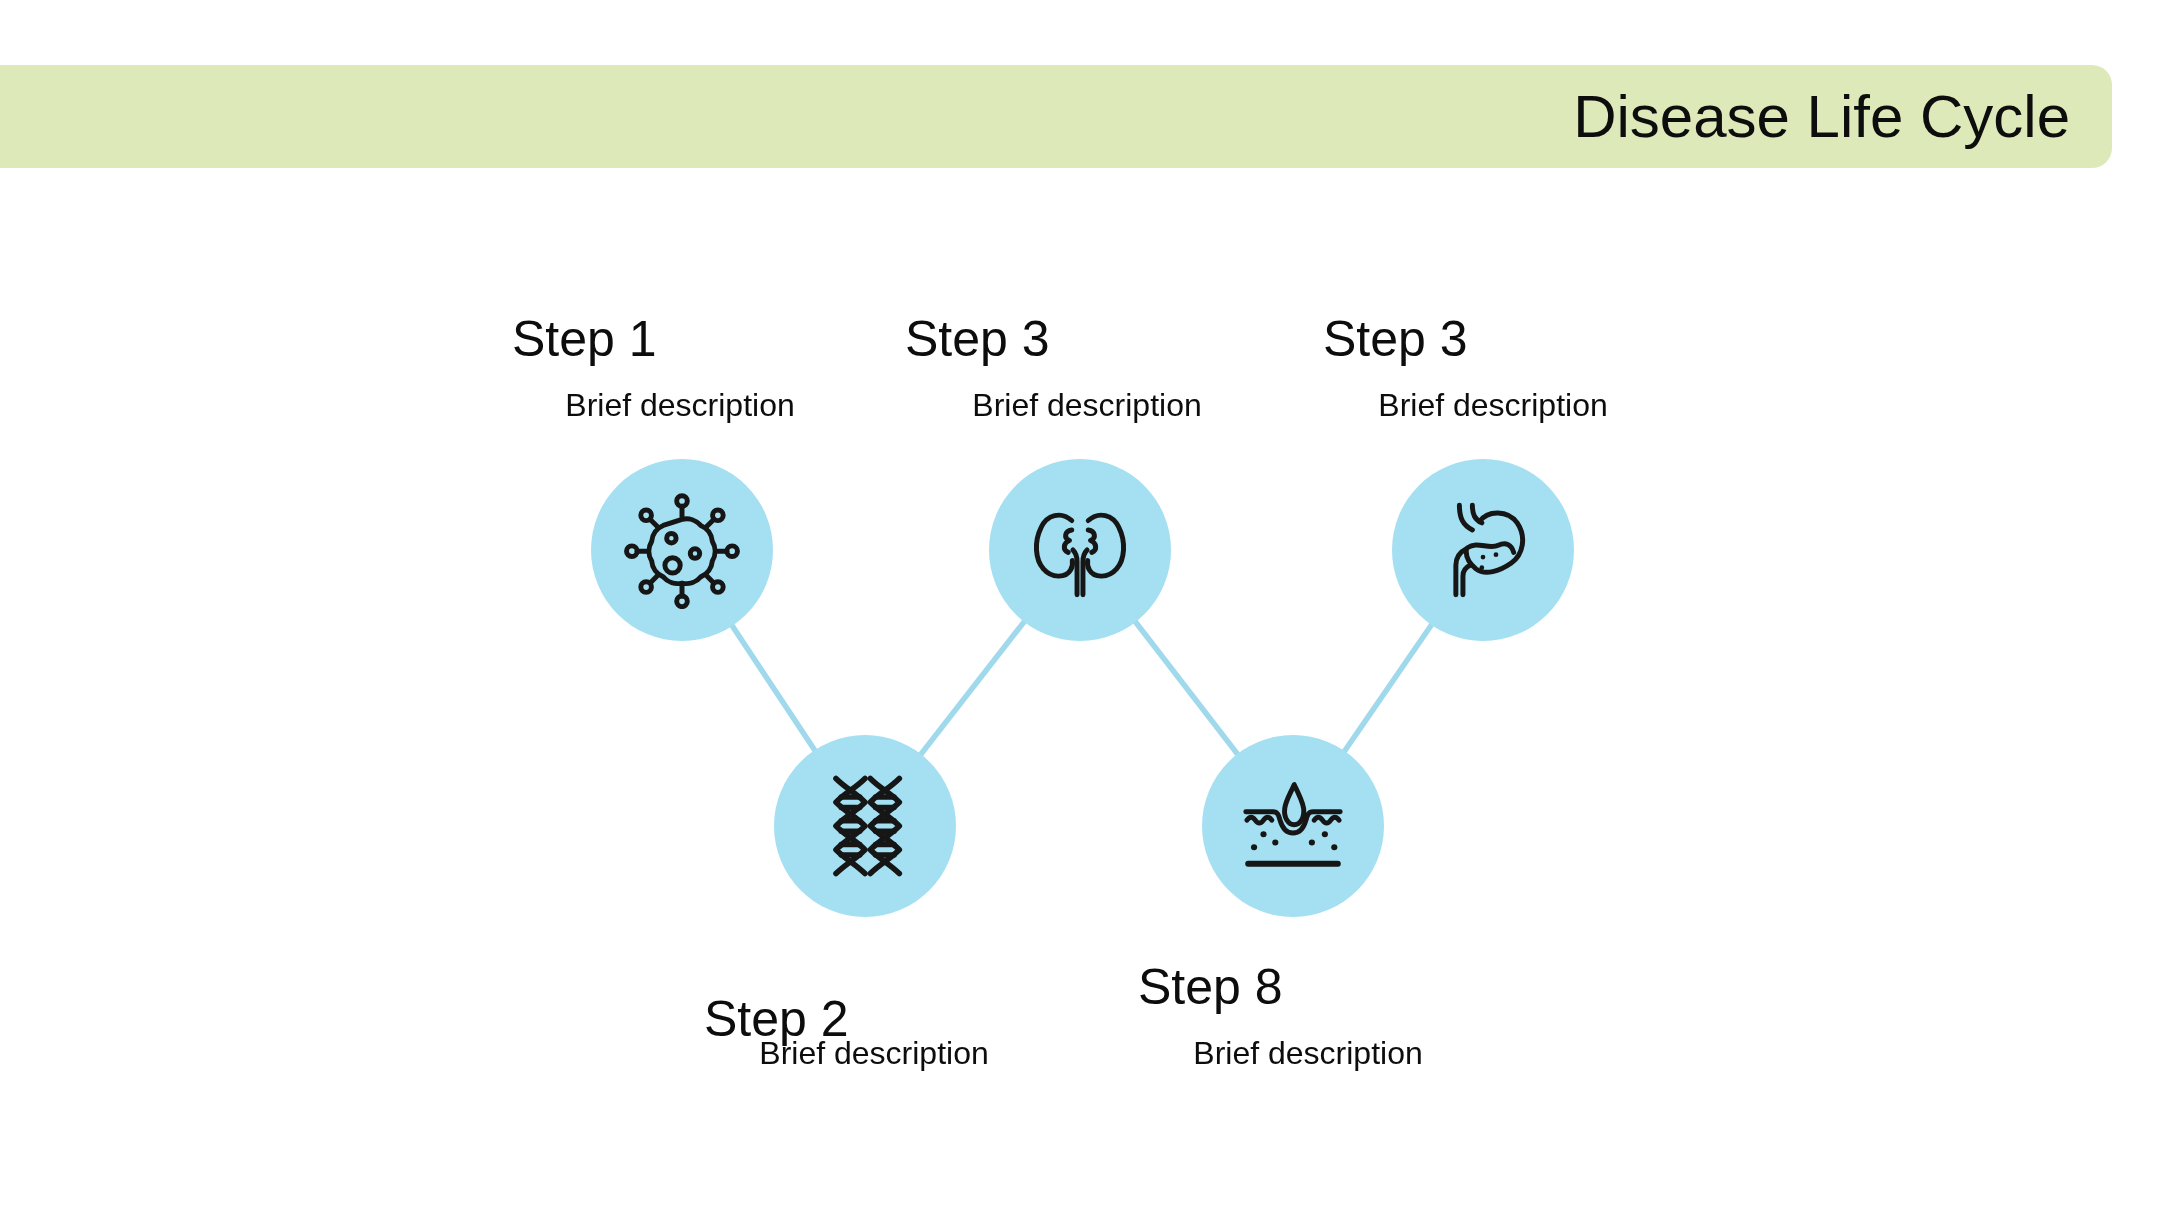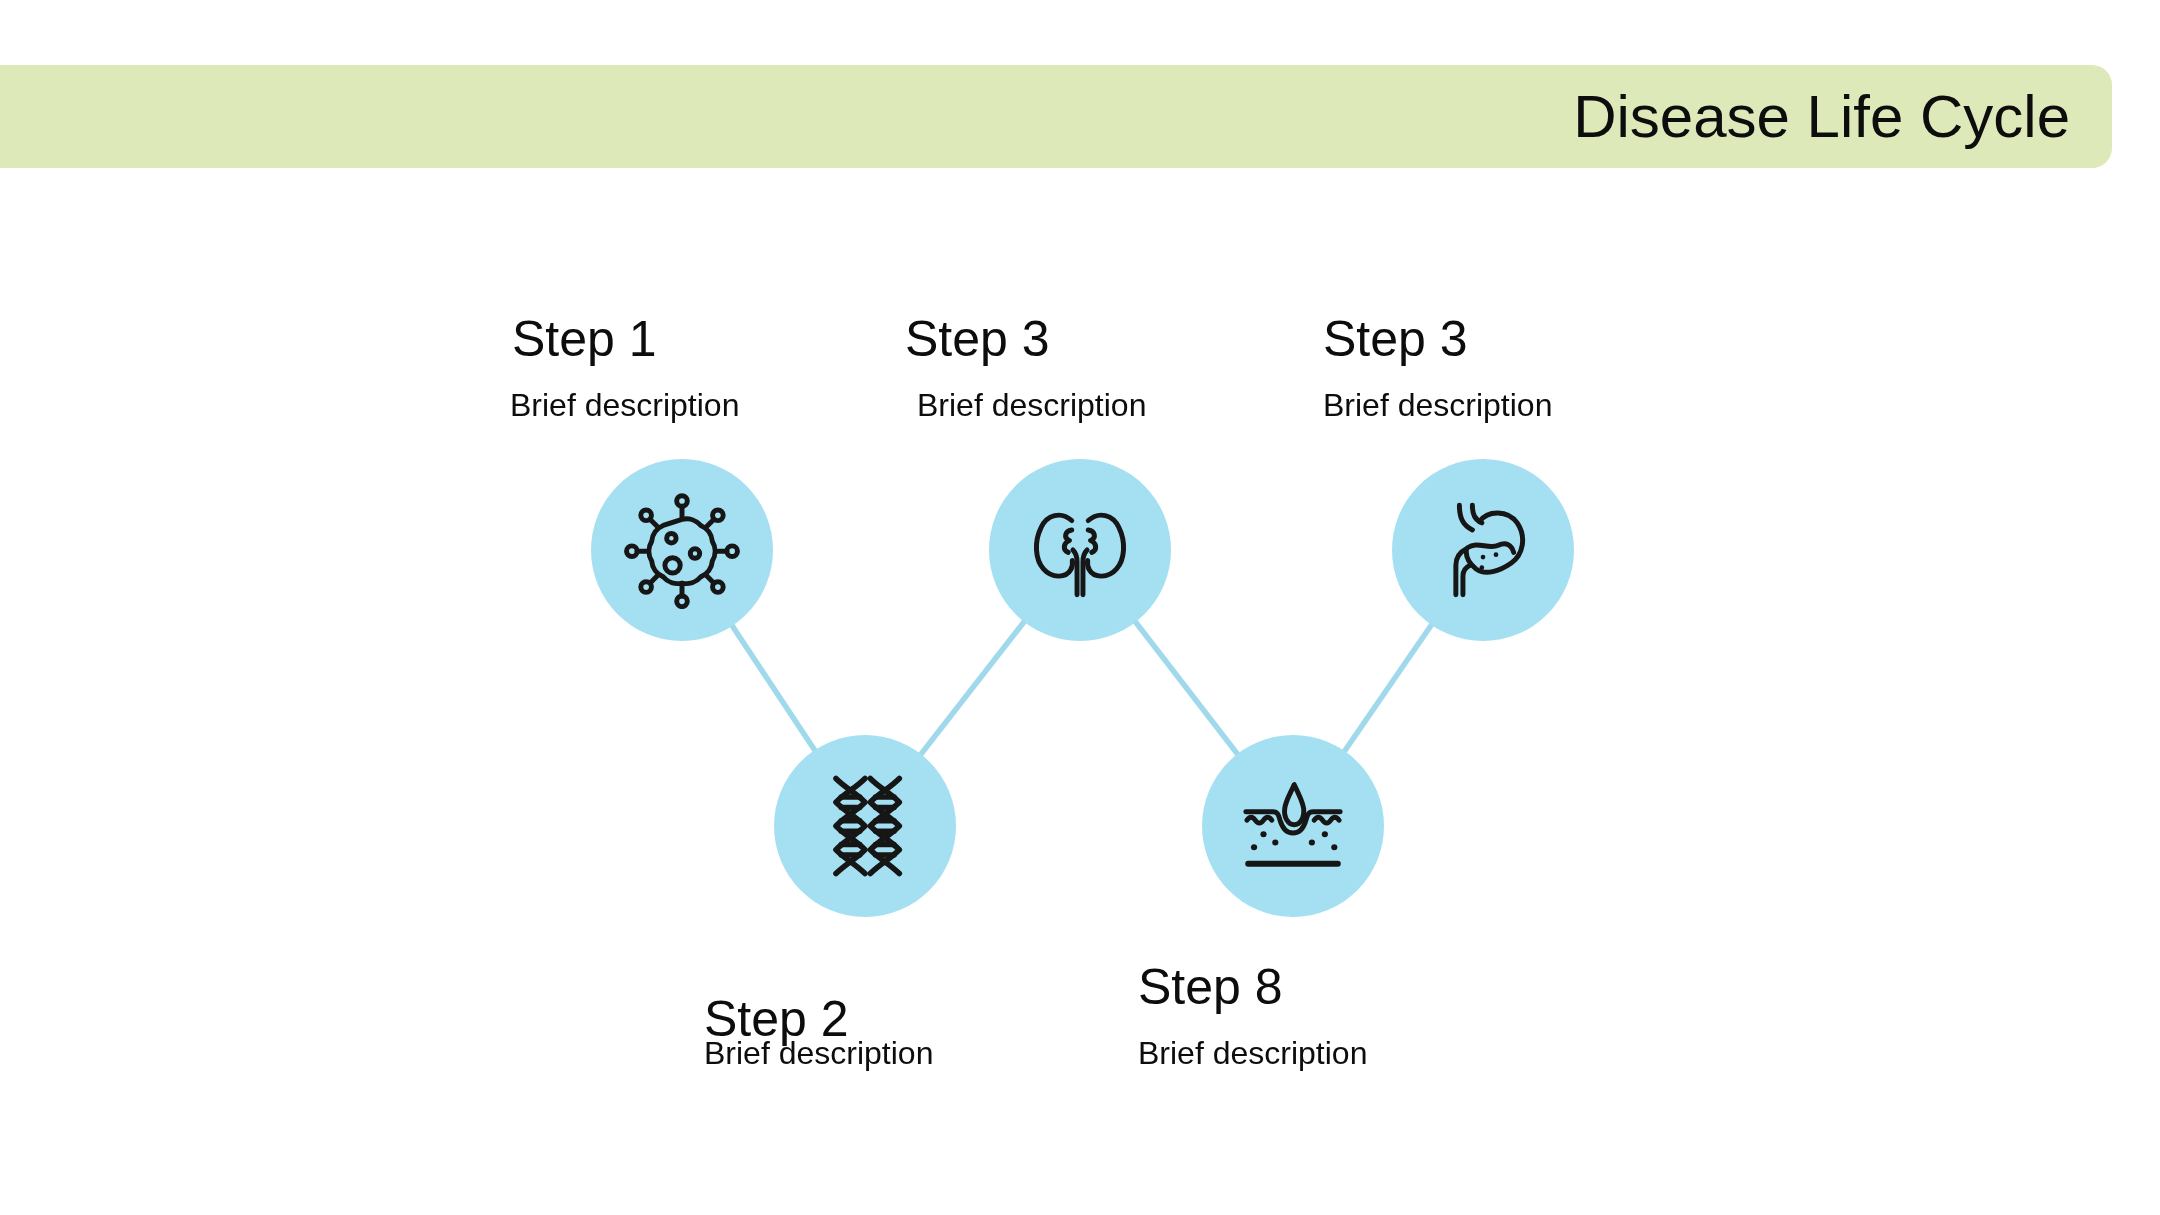--- a/index.html
+++ b/index.html
@@ -33,21 +33,21 @@
   .step-circle{
     position:absolute;width:182px;height:182px;border-radius:50%;
     background:var(--circle);
     display:flex;align-items:center;justify-content:center;
   }
   .step-title{
     position:absolute;width:340px;text-align:left;
     font-size:50px;line-height:58px;white-space:nowrap;
   }
   .step-desc{
-    position:absolute;width:340px;text-align:left;
+    position:absolute;width:340px;text-align:center;
     font-size:32px;line-height:40px;white-space:nowrap;
   }
   .icon{display:block;}
   .icon path,.icon line,.icon circle{
     fill:none;stroke:#161616;stroke-width:4.2;
     stroke-linecap:round;stroke-linejoin:round;
   }
   .icon .dot{fill:#161616;stroke:none;}
   .icon .bold{stroke-width:5;}
   

